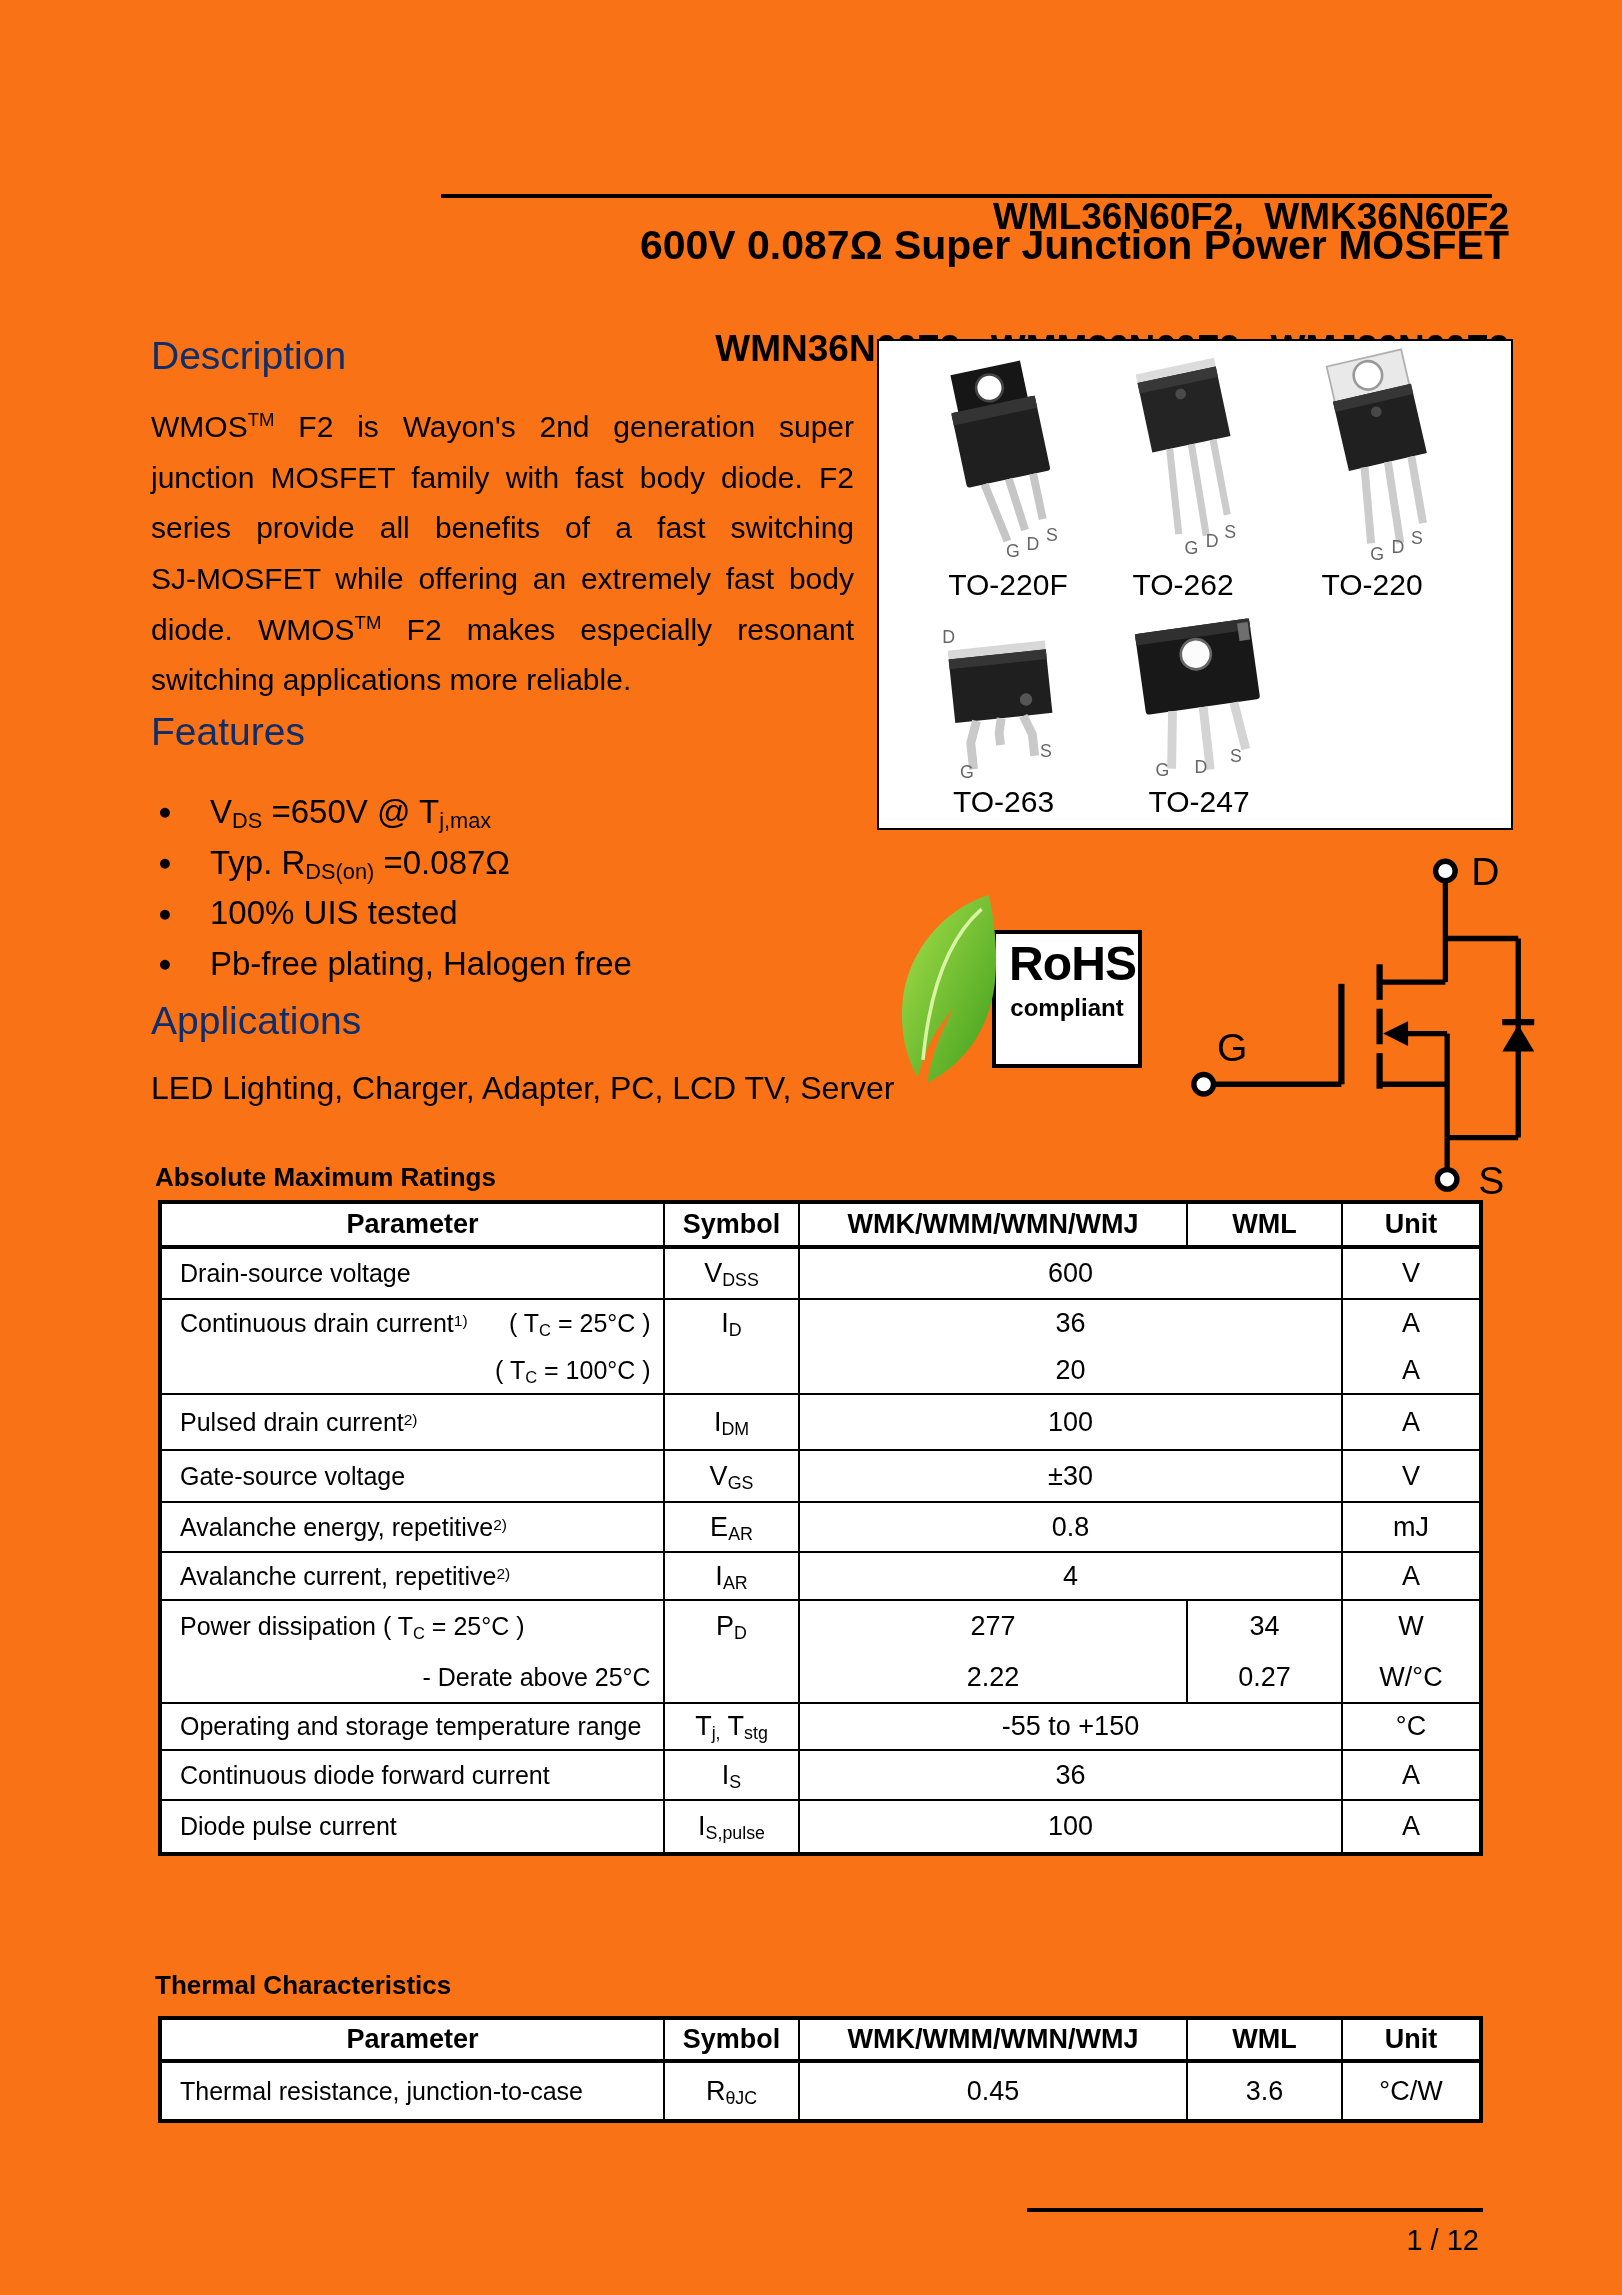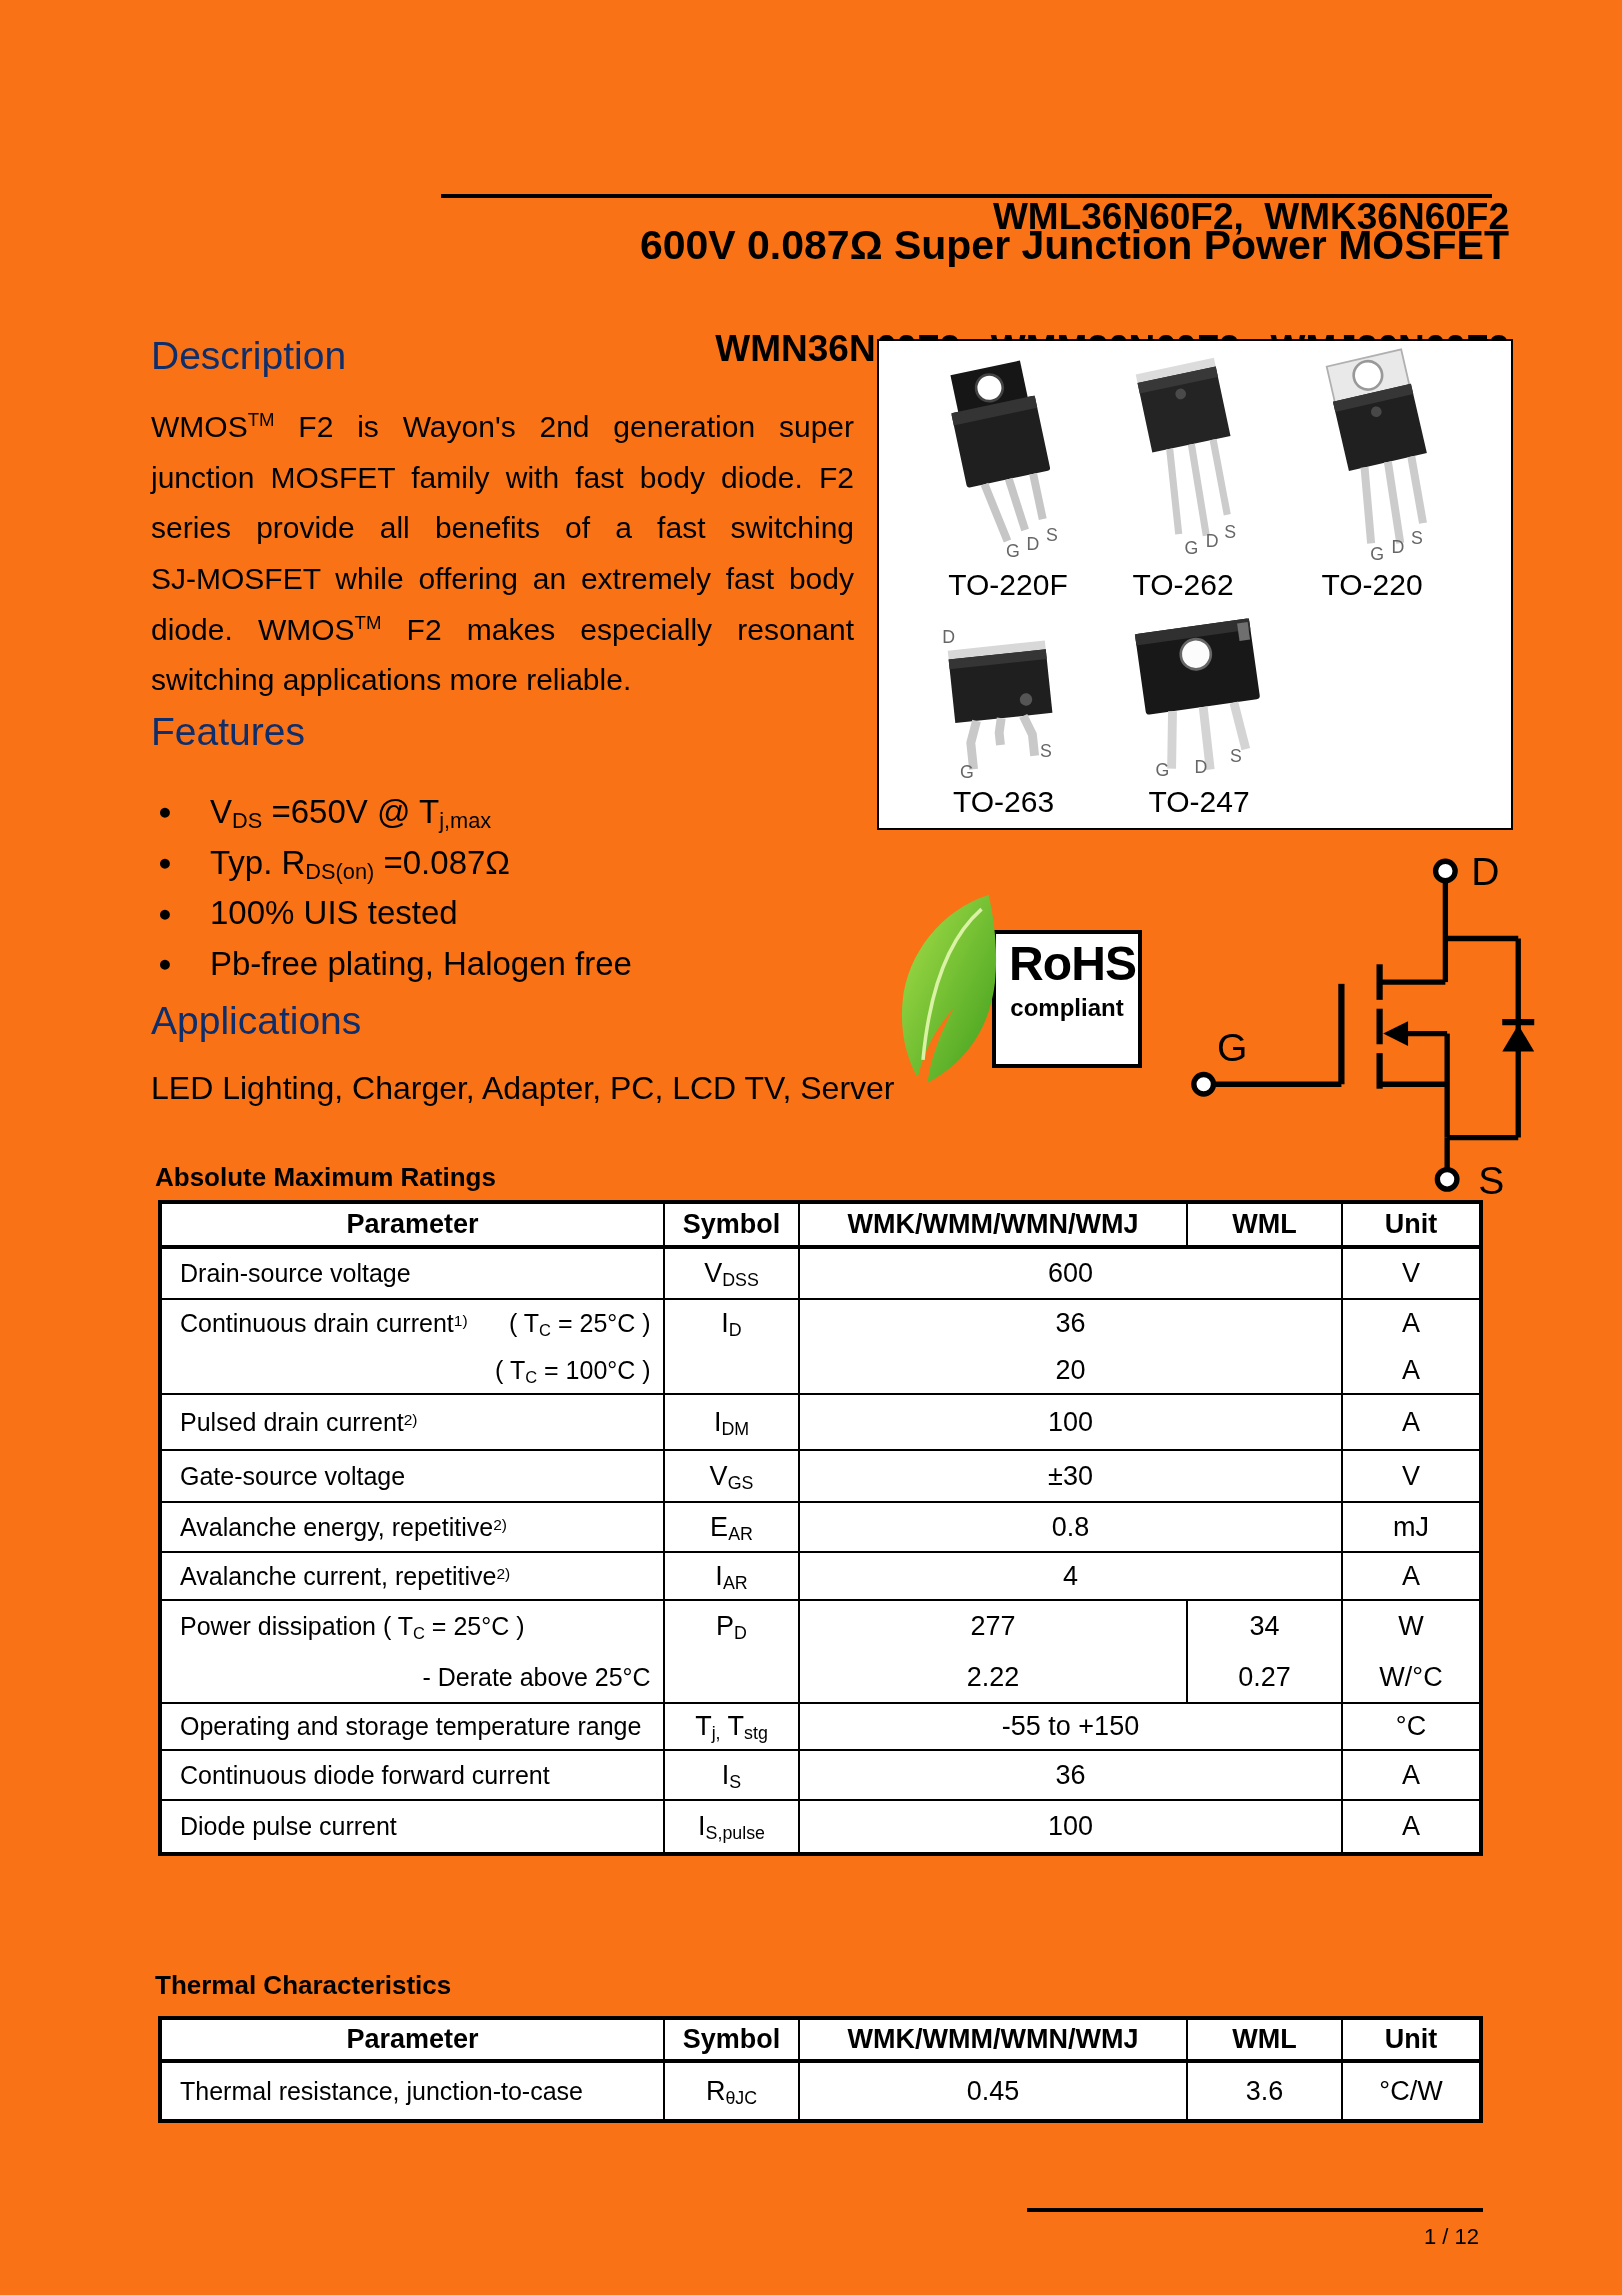--- a/index.html
+++ b/index.html
@@ -47,21 +47,21 @@
   table.ds td.th { border-bottom:4.4px solid #000; font-weight:bold; font-size:27px; }
   table.ds td.p { text-align:left; padding:0 12.4px 0 18px; font-size:25px; }
   table.ds td.s, table.ds td.v, table.ds td.u { font-size:27px; }
   table.ds tr.nb td { border-bottom:hidden; }
   .pcell { display:flex; width:100%; }
   .pl { white-space:nowrap; }
   .pr { margin-left:auto; white-space:nowrap; }
 
   
   .foot-rule { left:1027px; top:2208px; width:456px; height:4.4px; background:#000; }
-  .page-num { right:143px; top:2224px; font-size:22px; }
+  .page-num { right:143px; top:2224px; font-size:29px; }
 </style>
 </head>
 <body>
 
 <div class="page">
 
   <div class="abs models" style="top:107px;">
     <div>WML36N60F2,  WMK36N60F2</div>
     <div>WMN36N60F2,  WMM36N60F2,  WMJ36N60F2</div>
   </div>

